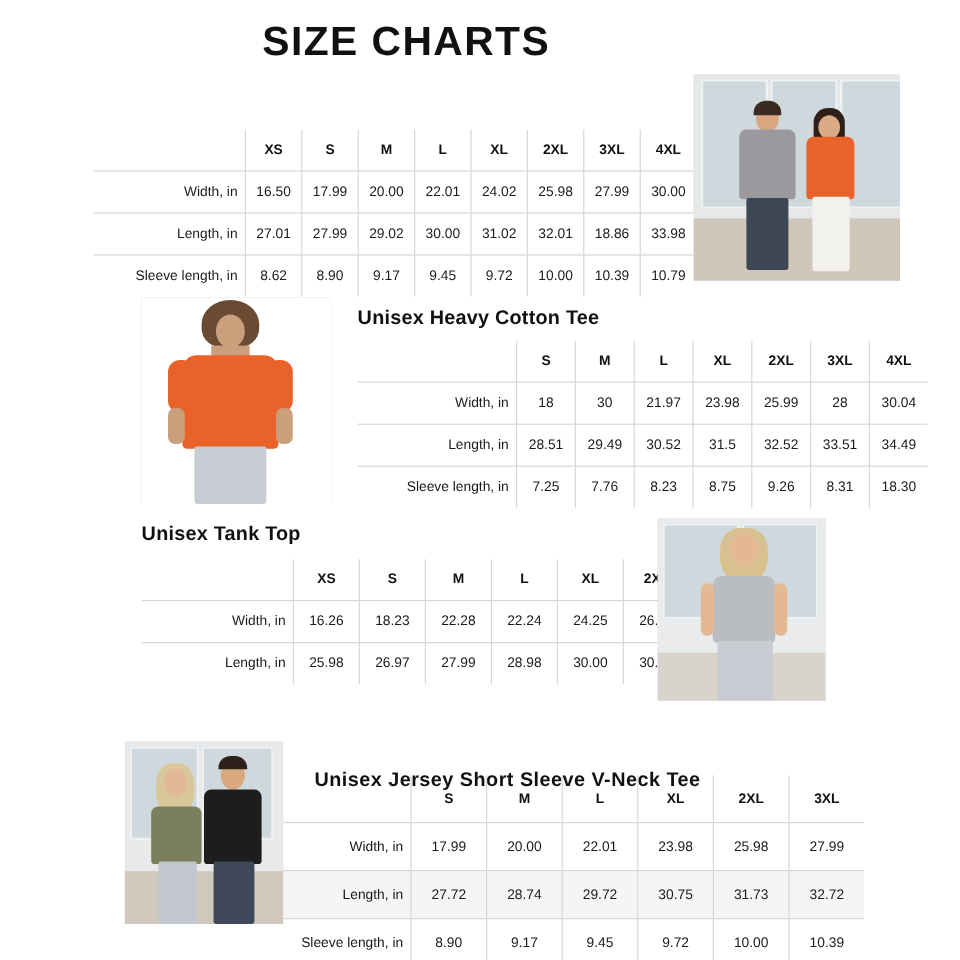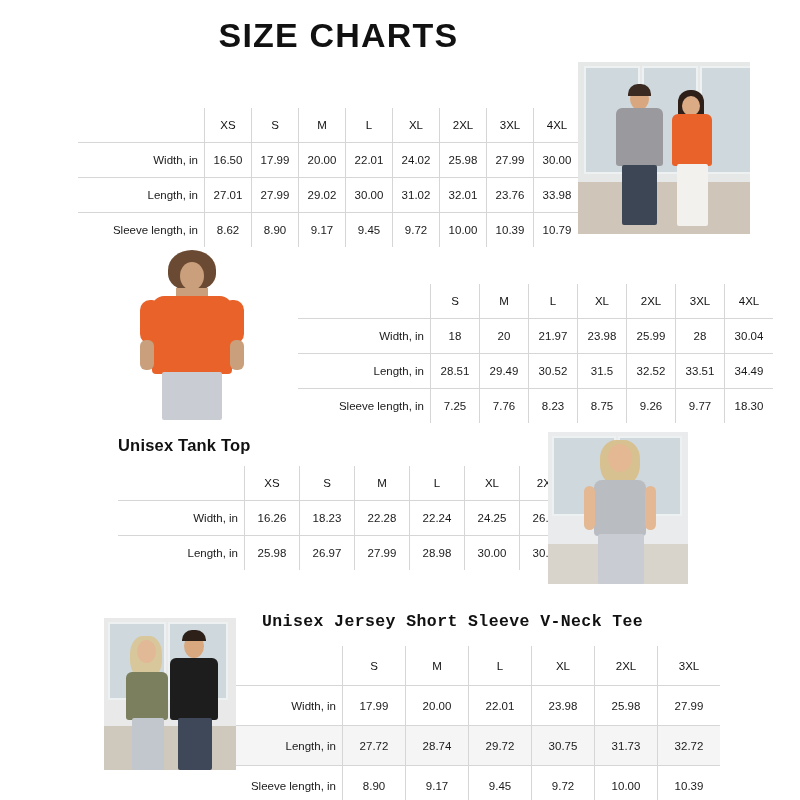--- a/index.html
+++ b/index.html
@@ -55,21 +55,21 @@
     white-space: nowrap;
   }
   table.size-table td.rowhead {
     text-align: right;
     padding-left: 8px;
     padding-right: 6px;
     border-left: none;
   }
   table.size-table tr.header-row td {
     border-top: none;
-    font-weight: normal;
+    font-weight: bold;
     color: #111;
     margin-left: 32px;
   }
   table.size-table tr.header-row td.corner {
     border-top: none;
     border-left: none;
     border-bottom: 1px solid #d6d6d6;
   }
   table.size-table td.last-col {
     border-right: none;
@@ -164,54 +164,55 @@
       <td class="last-col">30.00</td>
     </tr>
     <tr>
       <td class="rowhead">Length, in</td>
       <td>27.01</td>
       <td>27.99</td>
       <td>29.02</td>
       <td>30.00</td>
       <td>31.02</td>
       <td>32.01</td>
-      <td>23.76</td>
+      <td>18.86</td>
       <td class="last-col">33.98</td>
     </tr>
     <tr>
       <td class="rowhead">Sleeve length, in</td>
       <td>8.62</td>
       <td>8.90</td>
       <td>9.17</td>
       <td>9.45</td>
       <td>9.72</td>
       <td>10.00</td>
       <td>10.39</td>
       <td class="last-col">10.79</td>
     </tr>
   </tbody>
     </table>
 
+  <div class="section-title" style="left:298px; top:256px;">Unisex Heavy Cotton Tee</div>
 
   <table class="size-table" id="table-heavy-cotton">
     <tbody>
         <tr class="header-row">
       <td class="corner rowhead"></td>
       <td>S</td>
       <td>M</td>
       <td>L</td>
       <td>XL</td>
       <td>2XL</td>
       <td>3XL</td>
       <td class="last-col">4XL</td>
     </tr>
     <tr>
       <td class="rowhead">Width, in</td>
       <td>18</td>
-      <td>20</td>
+      <td>30</td>
       <td>21.97</td>
       <td>23.98</td>
       <td>25.99</td>
       <td>28</td>
       <td class="last-col">30.04</td>
     </tr>
     <tr>
       <td class="rowhead">Length, in</td>
       <td>28.51</td>
       <td>29.49</td>
@@ -221,21 +222,21 @@
       <td>33.51</td>
       <td class="last-col">34.49</td>
     </tr>
     <tr>
       <td class="rowhead">Sleeve length, in</td>
       <td>7.25</td>
       <td>7.76</td>
       <td>8.23</td>
       <td>8.75</td>
       <td>9.26</td>
-      <td>9.77</td>
+      <td>8.31</td>
       <td class="last-col">18.30</td>
     </tr>
   </tbody>
     </table>
 
   <div class="section-title" style="left:118px; top:436px;">Unisex Tank Top</div>
 
   <table class="size-table" id="table-tank-top">
     <tbody>
         <tr class="header-row">
@@ -261,21 +262,21 @@
       <td>25.98</td>
       <td>26.97</td>
       <td>27.99</td>
       <td>28.98</td>
       <td>30.00</td>
       <td class="last-col">30.98</td>
     </tr>
   </tbody>
     </table>
 
-  <div class="section-title" style="left:262px; top:612px; letter-spacing:0.4px;font-family:Liberation Mono, monospace;">Unisex Jersey Short Sleeve V-Neck Tee</div>
+  <div class="section-title" style="left:262px; top:641px; letter-spacing:0.4px;">Unisex Jersey Short Sleeve V-Neck Tee</div>
 
   <table class="size-table" id="table-v-neck">
     <tbody>
         <tr class="header-row">
       <td class="corner rowhead"></td>
       <td>S</td>
       <td>M</td>
       <td>L</td>
       <td>XL</td>
       <td>2XL</td>

